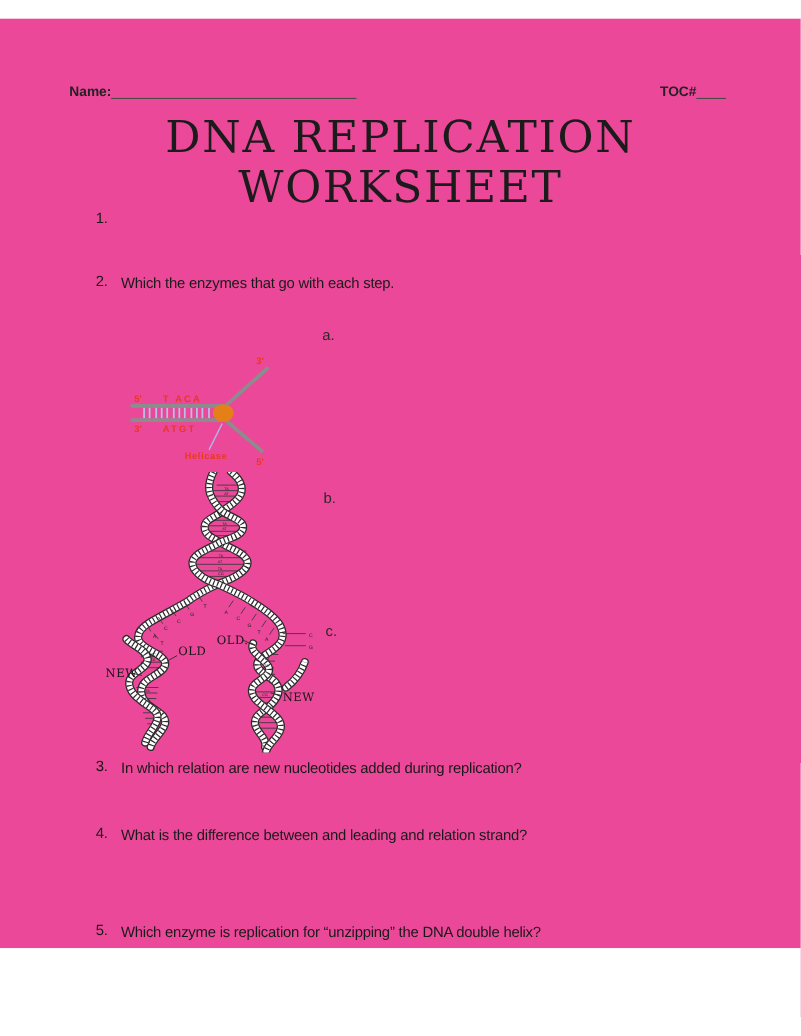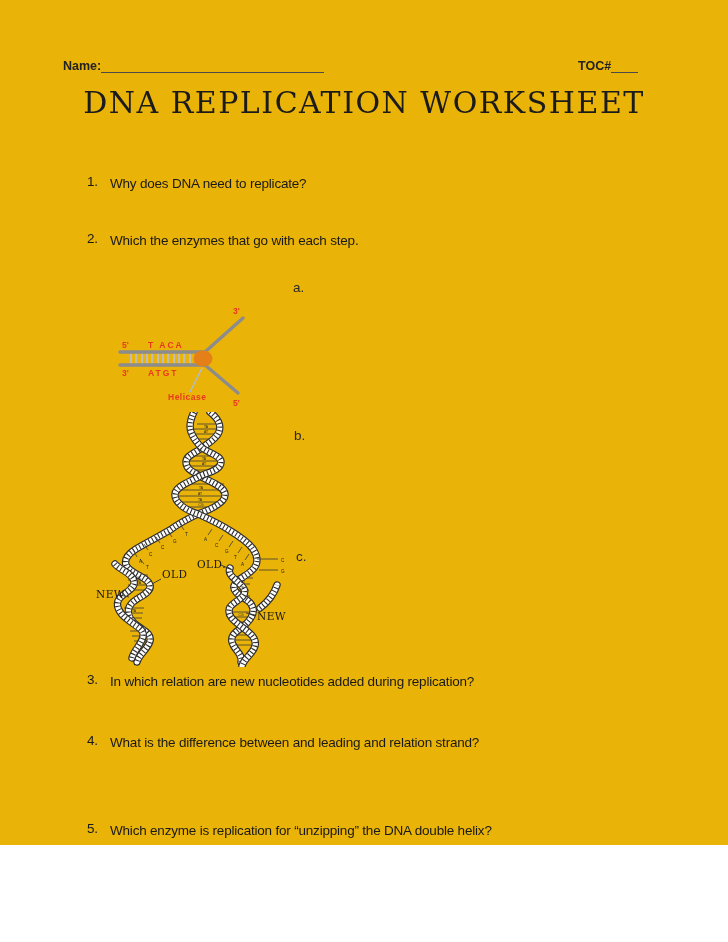--- a/index.html
+++ b/index.html
@@ -1,24 +1,24 @@
 <!DOCTYPE html>
 <html><head>
 <meta charset="utf-8">
 <style>
   html,body{margin:0;padding:0;background:#ffffff;}
-  .page{position:relative;width:728px;height:845px;background:#eab308;overflow:hidden;
-        font-family:"Liberation Sans",sans-serif;color:#1a1a1a;}
+  .page{position:relative;width:728px;height:845px;background:#ec4899;overflow:hidden;
+        font-family:"Liberation Sans",sans-serif;color:#1a1a1a;margin-top:17px;}
 
   .hrow{position:absolute;top:59px;font-size:12.5px;font-weight:bold;color:#222;
         display:flex;align-items:flex-end;}
   .blank{display:inline-block;border-bottom:1.5px solid #4a4a4a;height:12px;}
 
   .title{position:absolute;top:85px;left:0;width:728px;text-align:center;
-         font-family:"DejaVu Serif",serif;font-size:30px;letter-spacing:1.5px;color:#1b1b1b;}
+         font-family:"DejaVu Serif",serif;font-size:40px;letter-spacing:1.5px;color:#1b1b1b;}
   .subtitle{position:absolute;top:139px;left:0;width:728px;text-align:center;
             font-family:"DejaVu Serif",serif;font-size:15px;color:#1b1b1b;}
 
   .q{position:absolute;left:87px;display:flex;font-size:13.5px;letter-spacing:-0.2px;
      color:#191919;white-space:nowrap;}
   .q .num{width:23px;flex:none;}
   .q .ql{display:block;line-height:19px;}
 
   .figlab{position:absolute;font-size:13.5px;color:#2a2a2a;}
 
@@ -43,32 +43,29 @@
 </style>
 </head>
 <body>
 
 <div class="page">
 
   <div class="hrow" style="left:63px;">
     <span>Name:</span>
       <span class="blank" style="width:223px;"></span>
   </div>
-  <div class="hrow" style="left:578px;text-align:right;">
+  <div class="hrow" style="left:600px;text-align:right;">
     <span>TOC#</span>
       <span class="blank" style="width:27px;"></span>
   </div>
 
   <div class="title">DNA REPLICATION WORKSHEET</div>
 
   <div class="q" style="top:174px;">
     <span class="num">1.</span>
-    <span>
-        <span class="ql">Why does DNA need to replicate?</span>
-      </span>
   </div>
 
   <div class="q" style="top:231px;">
     <span class="num">2.</span>
     <span>
       <span class="ql">Which the enzymes that go with each step.</span>
     </span>
   </div>
 
   <div class="q" style="top:672px;">

